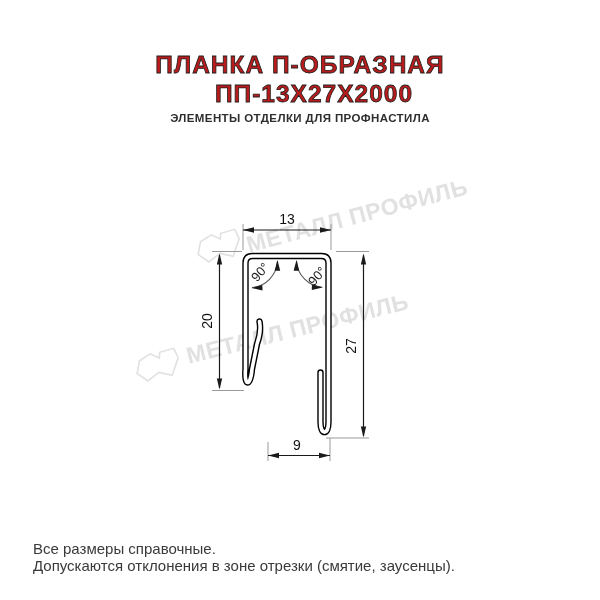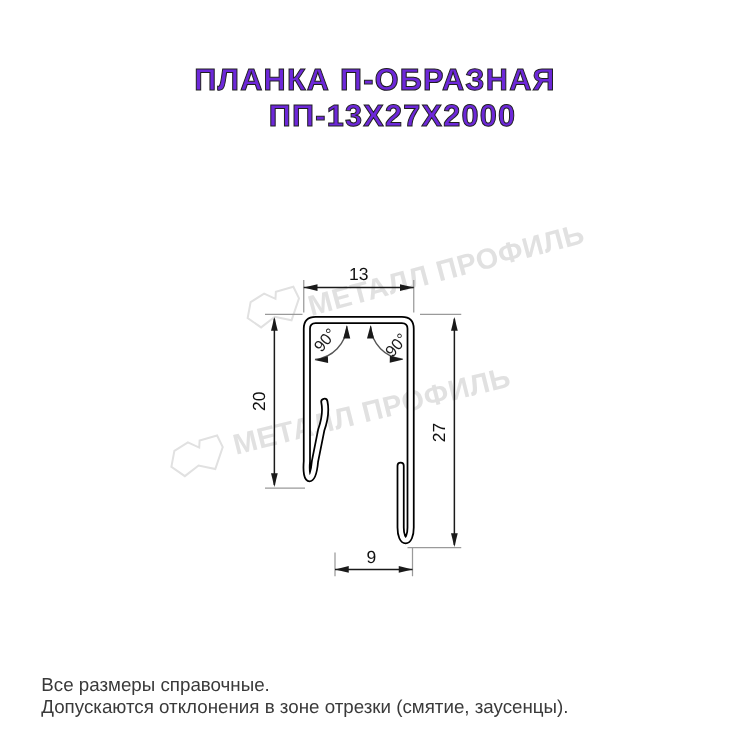--- a/index.html
+++ b/index.html
@@ -1,20 +1,20 @@
 <!DOCTYPE html>
 <html><head>
 <meta charset="utf-8">
 <style>
   html,body{margin:0;padding:0;background:#fff;}
   #page{position:relative;width:600px;height:600px;background:#fff;overflow:hidden;
         font-family:"Liberation Sans", sans-serif;}
   .abs{position:absolute;}
   
-  .title-line{left:0;width:600px;text-align:center;color:#6d28d9;font-weight:bold;
+  .title-line{left:0;width:600px;text-align:center;color:#b91c1c;font-weight:bold;
               font-size:24.5px;letter-spacing:1px;-webkit-text-stroke:0.8px #1d1d1d;white-space:nowrap;}
   .subtitle{left:0;width:600px;text-align:center;color:#2e2e2e;font-weight:bold;
             font-size:11.5px;letter-spacing:0.4px;white-space:nowrap;}
   
   .wm-text{color:#e1e1e1;font-weight:bold;font-size:23px;letter-spacing:0.5px;
            white-space:nowrap;transform-origin:0 50%;}
   
   .dim{color:#111;font-size:14px;white-space:nowrap;transform:translate(-50%,-50%);}
   .dim.rot{transform:translate(-50%,-50%) rotate(-90deg);}
   .angle{color:#1a1a1a;font-size:13px;white-space:nowrap;
@@ -22,20 +22,21 @@
   
   .footer-line{left:33px;color:#3a3a3a;font-size:15px;white-space:nowrap;}
 </style>
 </head>
 <body>
 
 <div id="page">
 
   <div class="abs title-line" style="top:51px;">ПЛАНКА П-ОБРАЗНАЯ</div>
   <div class="abs title-line" style="top:80px;margin-left:14px;">ПП-13Х27Х2000</div>
+  <div class="abs subtitle" style="top:112px;">ЭЛЕМЕНТЫ ОТДЕЛКИ ДЛЯ ПРОФНАСТИЛА</div>
 
   <svg class="abs" style="left:195px;top:231px;transform:rotate(-12deg);" width="48" height="32" viewBox="0 0 48 32">
     <path d="M2,19 L7,7 L19,2.5 L27,8.5 L28.5,3 L43,2 L45.5,12 L36,28 L23.5,22.5 L11,28.5 Z" fill="#ffffff" stroke="#e1e1e1" stroke-width="1.6"></path>
   </svg>
   <div class="abs wm-text" style="left:247px;top:232px;transform:rotate(-15deg);">МЕТАЛЛ ПРОФИЛЬ</div>
 
   <svg class="abs" style="left:134px;top:350px;transform:rotate(-12deg);" width="48" height="32" viewBox="0 0 48 32">
     <path d="M2,19 L7,7 L19,2.5 L27,8.5 L28.5,3 L43,2 L45.5,12 L36,28 L23.5,22.5 L11,28.5 Z" fill="#ffffff" stroke="#e1e1e1" stroke-width="1.6"></path>
   </svg>
   <div class="abs wm-text" style="left:187px;top:343px;transform:rotate(-14deg);">МЕТАЛЛ ПРОФИЛЬ</div>

